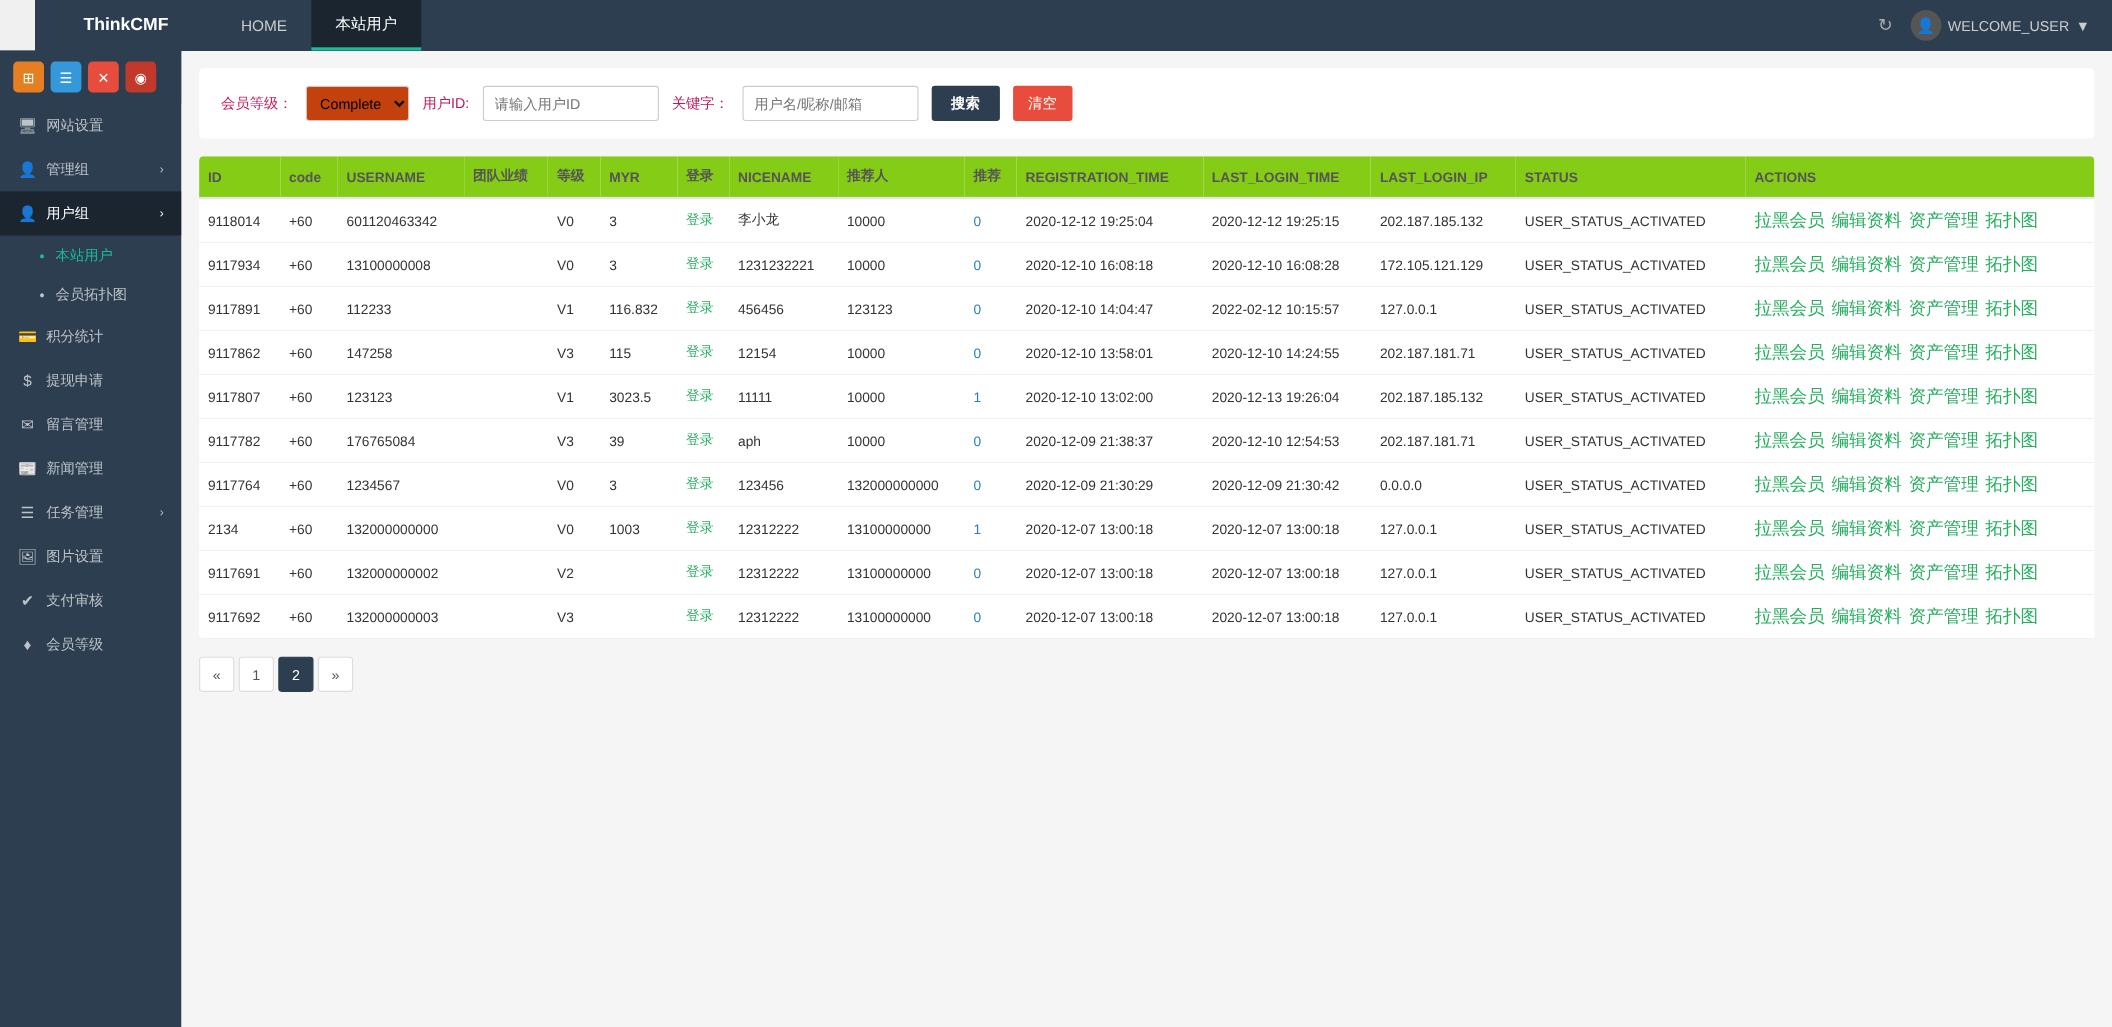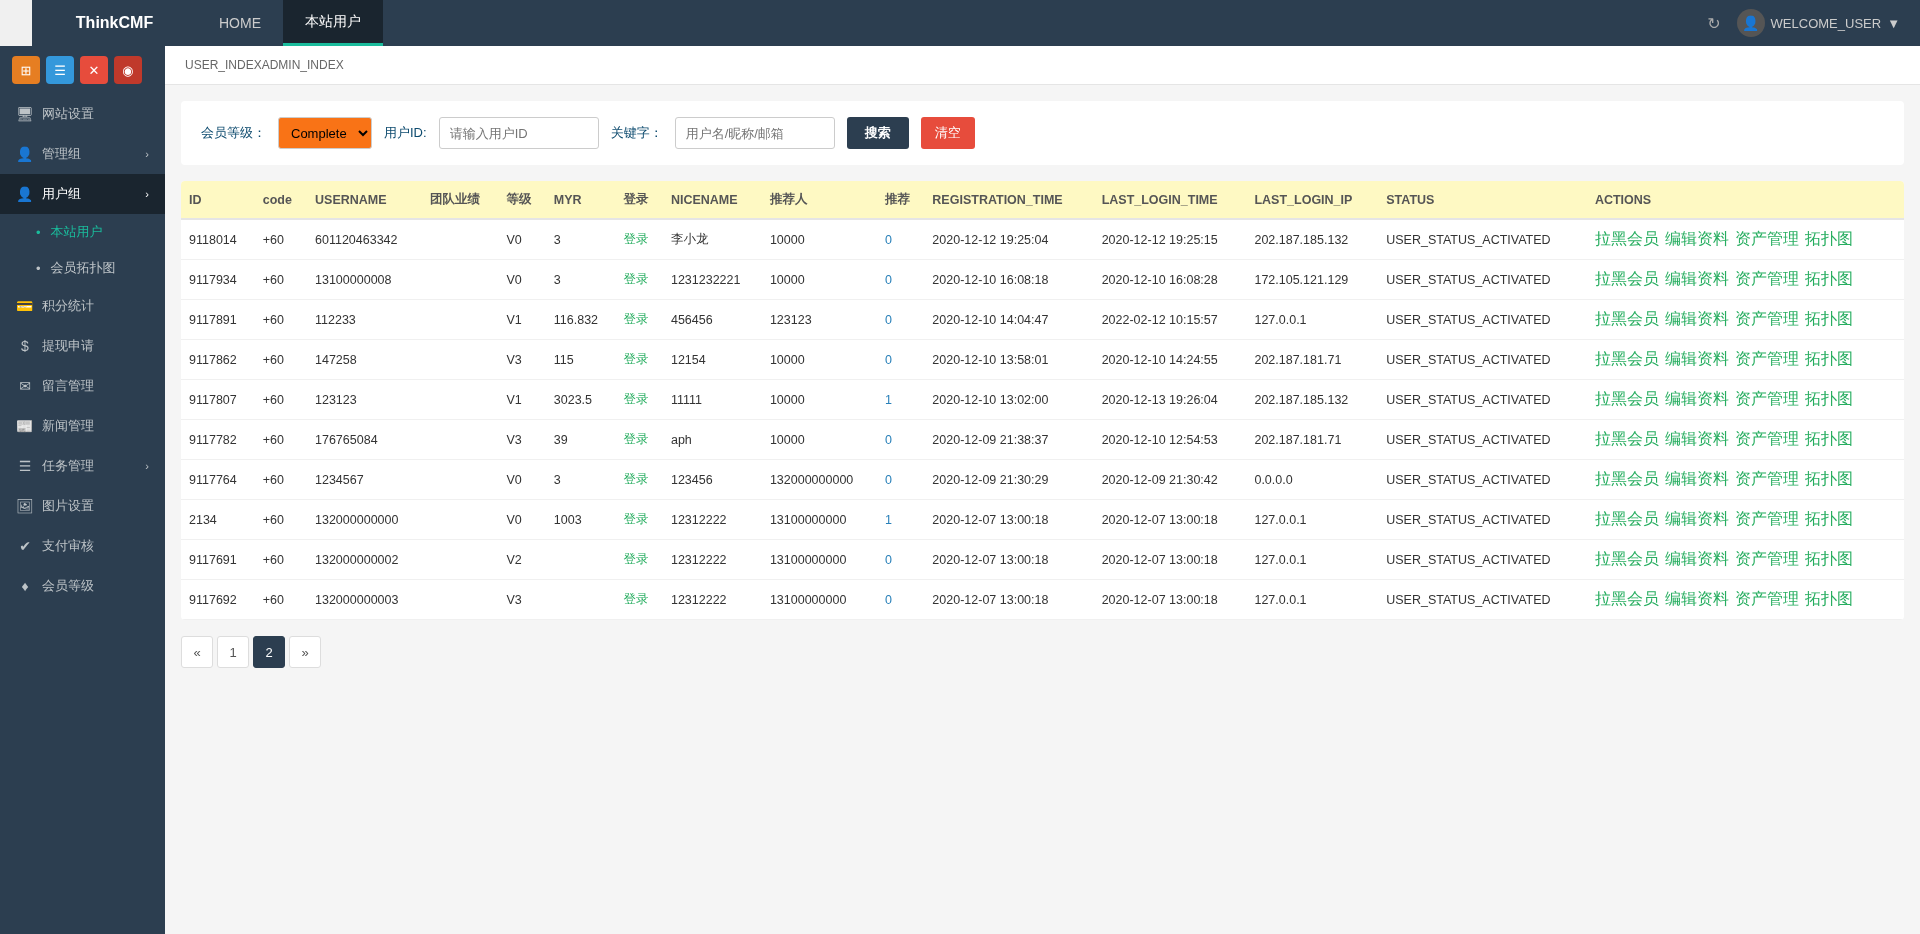--- a/index.html
+++ b/index.html
@@ -137,31 +137,31 @@
       padding: 16px 20px;
       margin: 16px;
       border-radius: 4px;
       display: flex;
       align-items: center;
       gap: 12px;
       flex-wrap: wrap;
     }
     .search-bar label {
       font-size: 13px;
-      color: #0c4a6e;
+      color: #be185d;
       white-space: nowrap;
     }
     .search-bar select {
       height: 32px;
       border: 1px solid #ccc;
       border-radius: 3px;
       padding: 0 8px;
       font-size: 13px;
       cursor: pointer;
-      background: #f97316;
+      background: #c2410c;
     }
     .search-bar input {
       height: 32px;
       border: 1px solid #ccc;
       border-radius: 3px;
       padding: 0 10px;
       font-size: 13px;
       width: 160px;
     }
     .search-bar .btn-search {
@@ -192,21 +192,21 @@
       background: #fff;
       border-radius: 4px;
       overflow-x: auto;
     }
     table {
       width: 100%;
       border-collapse: collapse;
       font-size: 12.5px;
     }
     thead th {
-      background: #fef9c3;
+      background: #84cc16;
       border-bottom: 2px solid #e5e5e5;
       padding: 10px 8px;
       text-align: left;
       font-weight: bold;
       color: #555;
       white-space: nowrap;
     }
     tbody tr { border-bottom: 1px solid #f0f0f0; }
     tbody td {
       padding: 9px 8px;
@@ -322,21 +322,20 @@
       <span class="icon">✔</span>
       <span>支付审核</span>
     </div>
     <div class="sidebar-item">
       <span class="icon">♦</span>
       <span>会员等级</span>
     </div>
   </aside>
 
   <main class="main-content">
-    <div class="breadcrumb">USER_INDEXADMIN_INDEX</div>
 
     <div class="search-bar">
       <label>会员等级：</label>
       <select>
         <option>Complete</option>
         <option>V0</option>
         <option>V1</option>
         <option>V2</option>
         <option>V3</option>
       </select>

